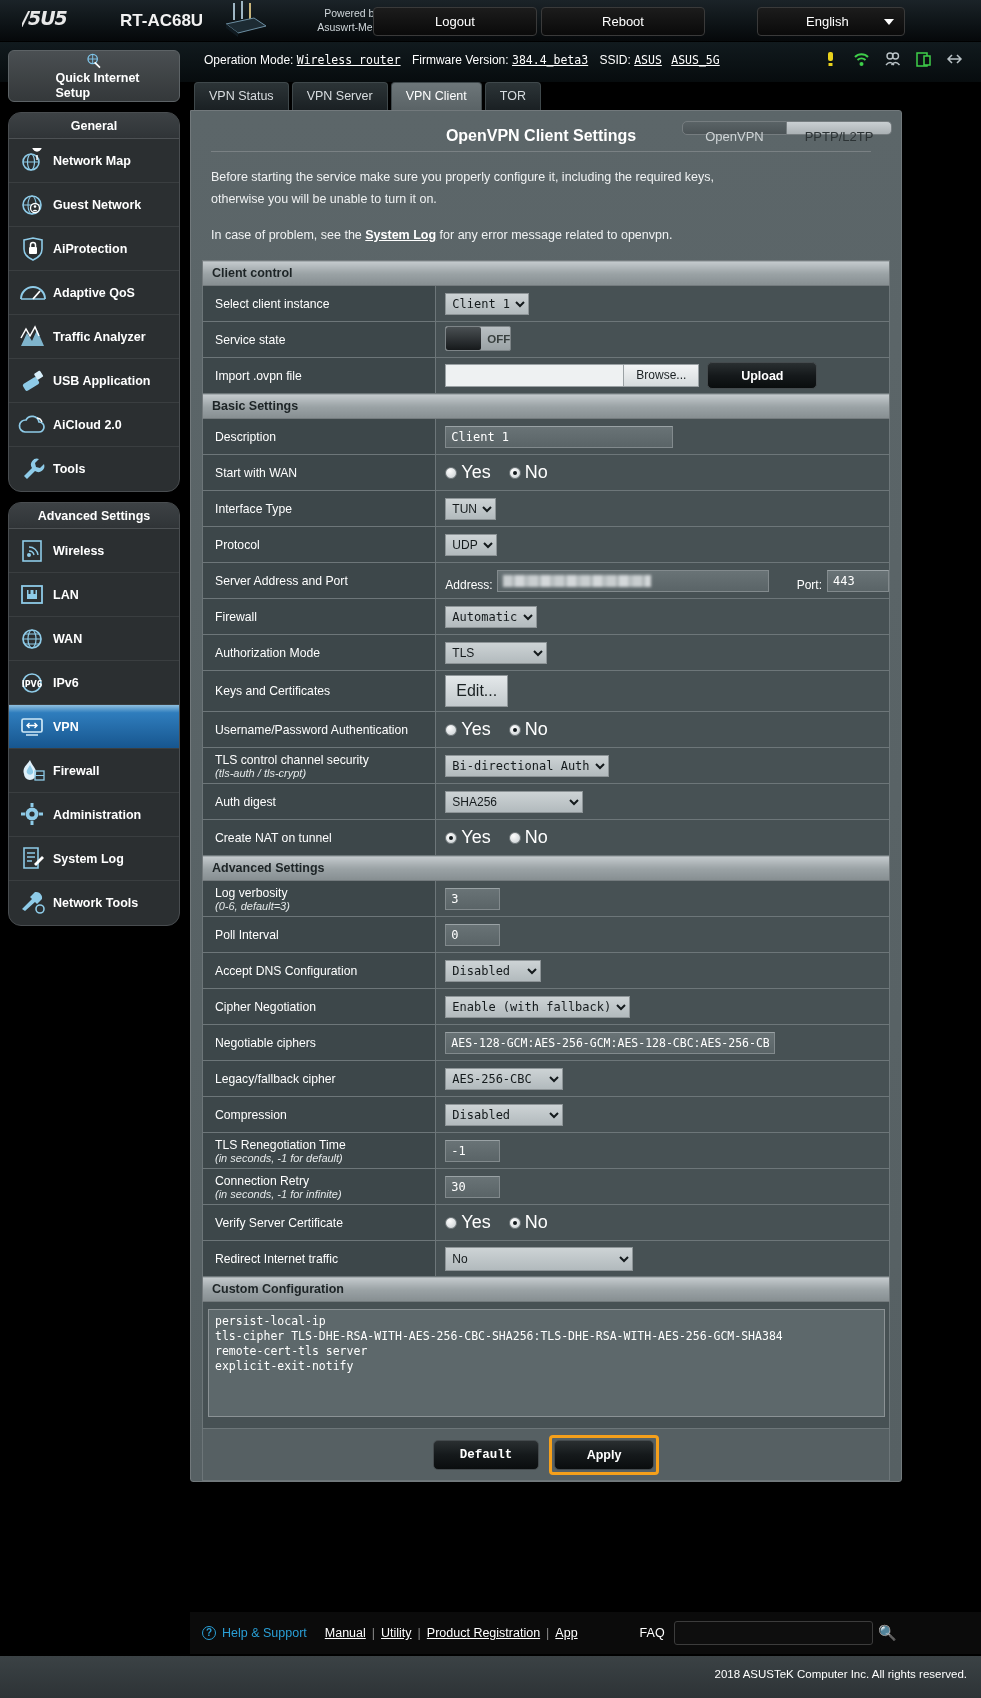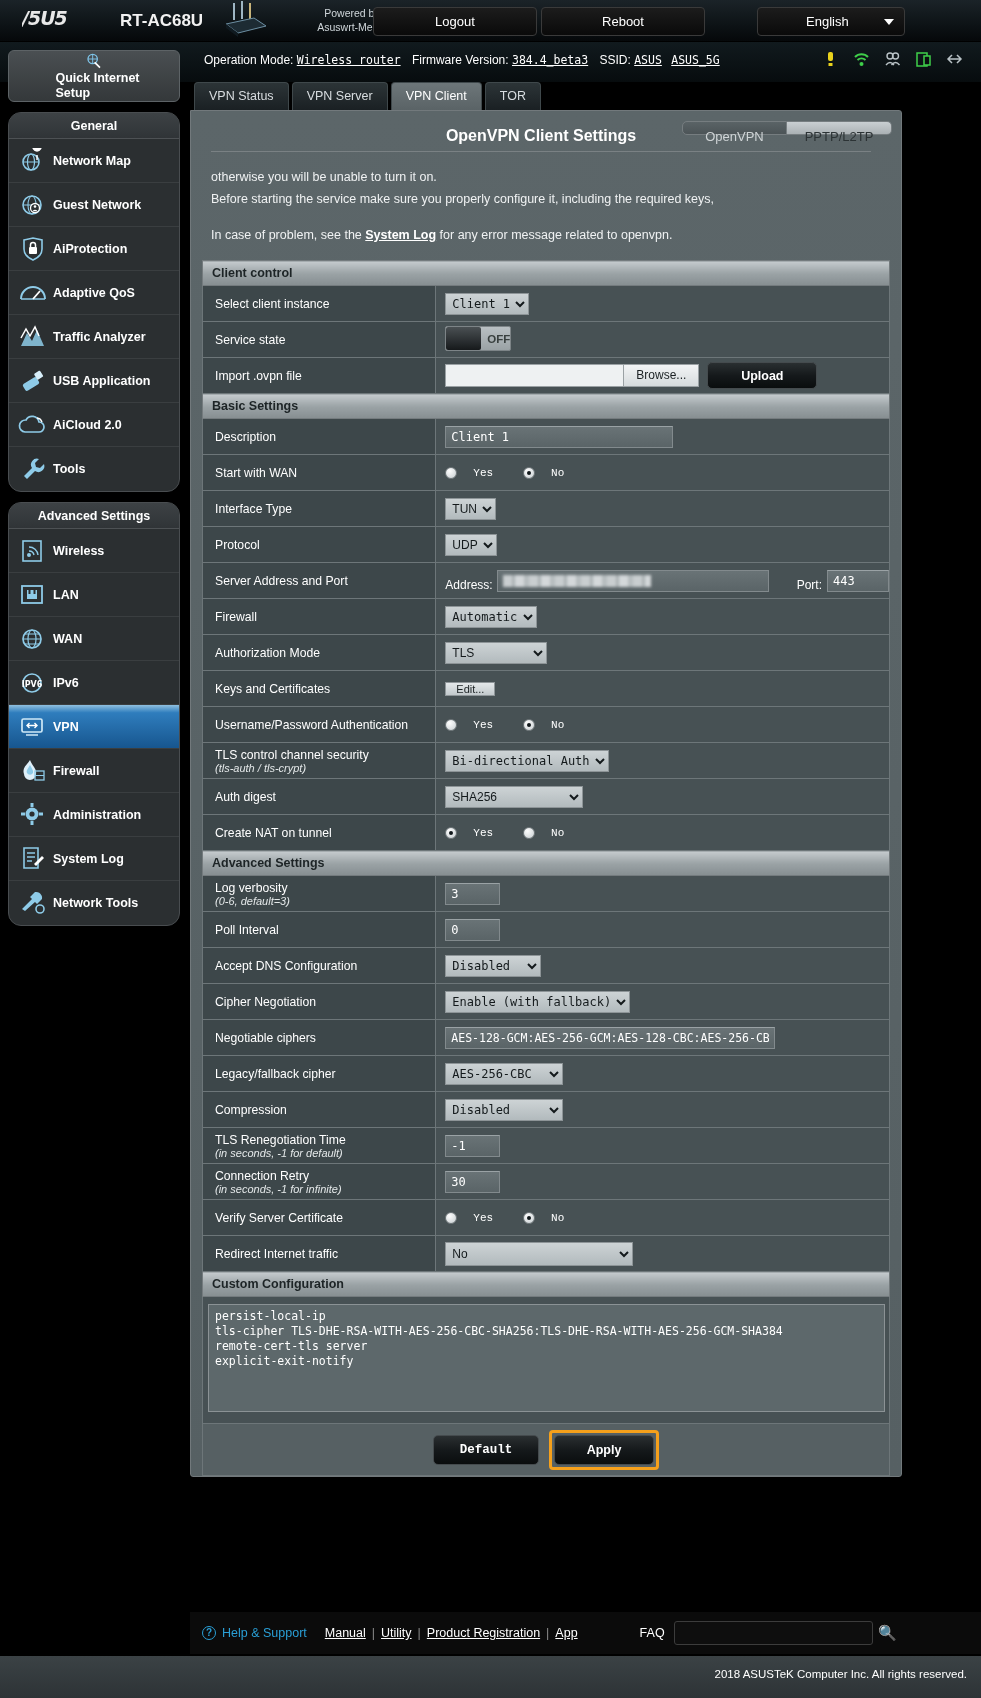--- a/index.html
+++ b/index.html
@@ -252,21 +252,21 @@
   input.txt {
     background: linear-gradient(to bottom, #697376, #5a6467);
     border: 1px solid #828a8d;
     border-top-color: #9aa2a5;
     color: #ffffff;
     font-family: "DejaVu Sans Mono", monospace;
     font-size: 12px;
     height: 22px;
     padding: 0 5px;
   }
-  .radio-wrap { display: flex; align-items: center; gap: 16px; font-size: 11px; font-family: Liberation Mono, monospace;}
+  .radio-wrap { display: flex; align-items: center; gap: 4px; font-size: 18px;}
   .radio {
     width: 12px; height: 12px; border-radius: 50%;
     background: radial-gradient(circle at 35% 30%, #fdfdfd, #c6cdd0);
     border: 1px solid #6a7275;
     display: inline-block; position: relative;
     cursor: pointer;
   }
   .radio.sel::after {
     content: ''; position: absolute;
     left: 3px; top: 3px; width: 4px; height: 4px;
@@ -297,22 +297,22 @@
     border-radius: 5px;
     color: #ffffff;
     font-weight: bold; font-size: 12.5px;
     height: 27px; padding: 0 16px;
     cursor: pointer;
   }
   .btn-light {
     background: linear-gradient(to bottom, #e4e8ea, #c2c9cc);
     border: 1px solid #8f9699;
     color: #1b2123;
-    font-size: 11px;
-    height: 14px; padding: 0 10px;
+    font-size: 16px;
+    height: 32px; padding: 0 10px;
     cursor: pointer;
   }
   .file-row { display: flex; align-items: center; gap: 0; }
   .file-input {
     width: 178px; height: 23px;
     background: #eef1f2;
     border: 1px solid #9aa1a4;
     border-right: none;
   }
   .browse-btn {
@@ -679,22 +679,22 @@
   <div class="panel">
     <div class="panel-head">
       <div class="panel-title">OpenVPN Client Settings</div>
       <div class="proto-toggle">
         <div class="proto-btn on">OpenVPN</div>
         <div class="proto-btn off">PPTP/L2TP</div>
       </div>
     </div>
 
     <div class="desc">
+      <div>Before starting the service make sure you properly configure it, including the required keys,</div>
       <div>otherwise you will be unable to turn it on.</div>
-      <div>Before starting the service make sure you properly configure it, including the required keys,</div>
       <div class="gap"></div>
       <div>
         <span>In case of problem, see the </span><a href="#">System Log</a><span> for any error message related to openvpn.</span>
       </div>
     </div>
 
     <table class="tbl">
       <tbody>
           <tr class="sect-hdr">
             <td colspan="2">Client control</td>

